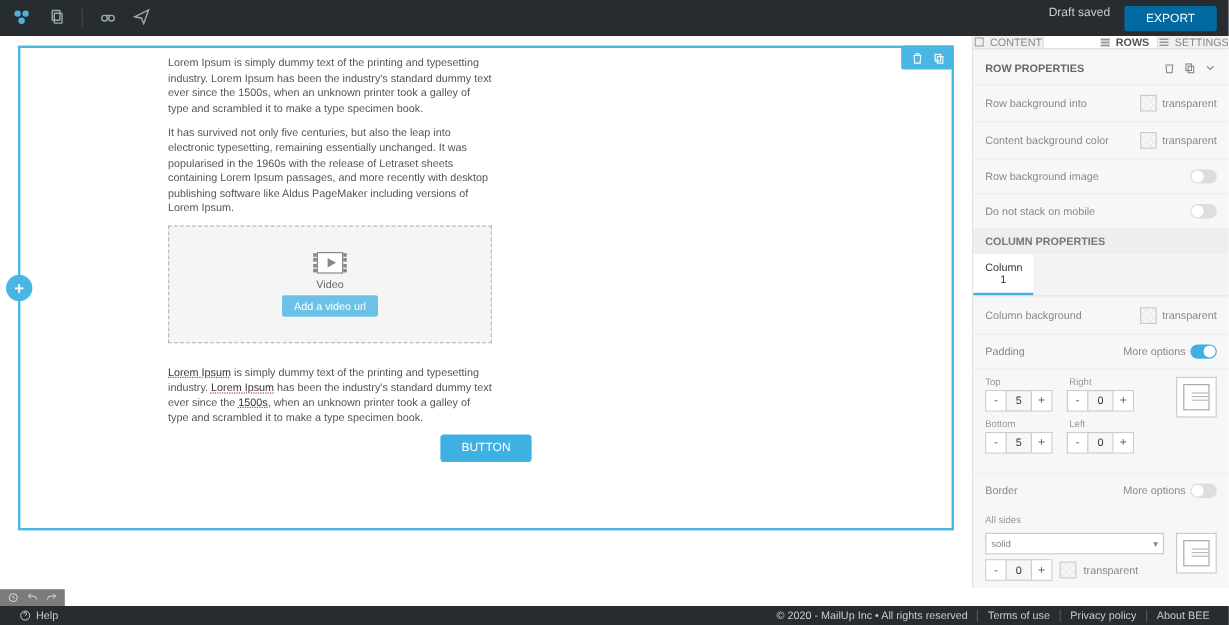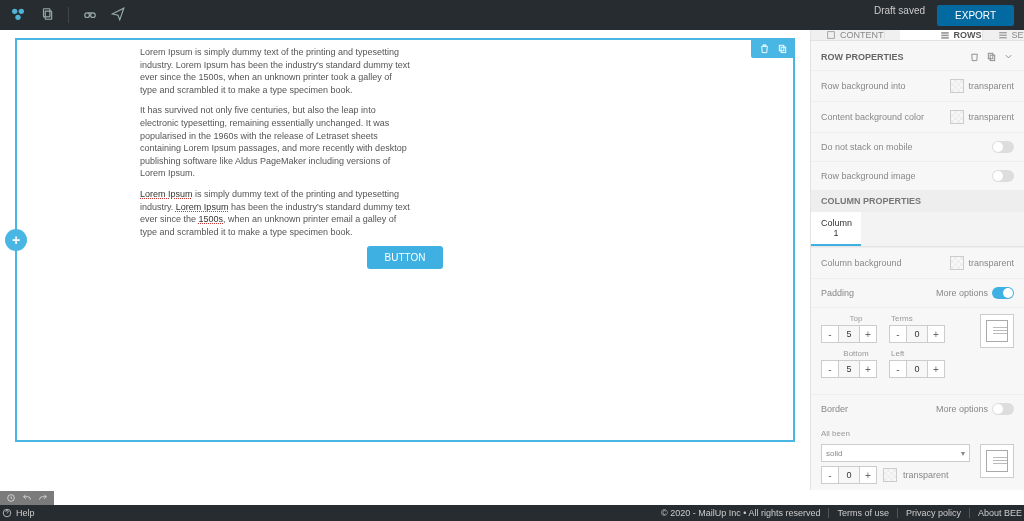--- a/index.html
+++ b/index.html
@@ -37,21 +37,21 @@
   .film-perf-r { position:absolute; right:-4px; top:0; bottom:0; width:3px; display:flex; flex-direction:column; justify-content:space-between;}
   .play-tri { width:0;height:0;border-left:7px solid #888;border-top:4px solid transparent;border-bottom:4px solid transparent; position:absolute; left:8px; top:4px;}
   .video-label { font-size:9px; color:#666; }
   .video-btn { background:#6bc2e6; color:#fff; font-size:9px; border:none; padding:4px 10px; border-radius:2px; cursor:pointer; }
 
   .main-btn { display:block; margin:6px auto 0; background:#3eb0e1; color:#fff; font-size:10px; border:none; padding:6px 18px; border-radius:3px; cursor:pointer;}
 
   
   .panel { width:214px; background:#f7f7f7; border-left:1px solid #e3e3e3; display:flex; flex-direction:column; overflow-y:hidden;}
   .tabs { display:flex; height:28px; background:#f0f0f0; border-bottom:1px solid #e2e2e2;}
-  .tab { flex:1; display:flex; align-items:center; justify-content:center; gap:4px; font-size:9px; color:#888; border-right:1px solid #e2e2e2; cursor:pointer;margin-left:15px;}
+  .tab { flex:1; display:flex; align-items:center; justify-content:center; gap:4px; font-size:9px; color:#888; border-right:1px solid #e2e2e2; cursor:pointer;}
   .tab:last-child{border-right:none;}
   .tab.active { background:#fff; color:#555; font-weight:bold;padding-left:40px;}
   .tab svg{width:10px;height:10px;fill:#999;}
 
   .section-head { font-size:9px; font-weight:bold; color:#666; padding:10px 10px 8px; display:flex; align-items:center;gap:45px;}
   .section-head .tools { margin-left:auto; display:flex; gap:6px;}
   .section-head .tools svg{width:11px;height:11px;fill:#888; cursor:pointer;}
 
   .prop-row { display:flex; align-items:center; padding:8px 10px; font-size:9px; color:#888; border-top:1px solid #eee;}
   .prop-row .val { margin-left:auto; display:flex; align-items:center; gap:4px;}
@@ -61,39 +61,39 @@
   .toggle::after { content:""; width:10px;height:10px;background:#fff;border-radius:50%;position:absolute;top:1px;left:1px;}
   .toggle.on { background:#3eb0e1;}
   .toggle.on::after { left:11px;}
 
   .subhead { font-size:9px; color:#777; background:#eee; padding:6px 10px; font-weight:bold;}
   .col-tab { font-size:9px; padding:6px 10px; background:#fff; border-bottom:2px solid #3eb0e1; width:50px; text-align:center;}
   .col-tab-wrap { display:flex; background:#f3f3f3; border-bottom:1px solid #e5e5e5;}
 
   .padding-grid { padding:6px 10px 10px; border-top:1px solid #eee;}
   .padding-grid .label-row { display:flex; font-size:8px; color:#999; margin-bottom:2px;}
-  .padding-grid .label-row span:first-child{width:70px;text-align:center;}
+  .padding-grid .label-row span:first-child{width:70px;}
   .step-row { display:flex; gap:12px; margin-bottom:6px;}
   .stepper { display:flex; border:1px solid #ccc; height:18px;}
   .stepper button { width:16px; border:none; background:#fff; color:#666; font-size:10px; cursor:pointer;}
   .stepper .num { width:22px; display:flex; align-items:center; justify-content:center; font-size:9px; border-left:1px solid #ccc; border-right:1px solid #ccc;}
   .pad-icon { width:34px; height:34px; border:1px solid #ccc; margin-left:auto; position:relative; background:#fff;}
   .pad-icon::before { content:""; position:absolute; inset:5px; border:1px solid #aaa;}
   .pad-icon .lines { position:absolute; top:10px; left:12px; right:6px;}
   .pad-icon .lines span{display:block;height:1px;background:#bbb;margin:2px 0;}
 
   .border-sec { padding:0 0 8px;}
   .border-style { padding:6px 10px; display:flex; flex-direction:column; gap:6px;}
   .select { border:1px solid #ccc; height:18px; font-size:9px; padding:0 4px; background:#fff; display:flex; align-items:center; cursor:pointer;}
   .select span { margin-left:auto; font-size:8px; color:#888;text-align:center;}
 
   
   .statusbar { position:absolute; left:0; bottom:16px; height:14px; background:#7b7b7b; display:flex; align-items:center; padding:0 6px; gap:6px;}
   .statusbar svg { width:10px; height:10px; fill:#ddd; cursor:pointer;}
-  .helpbar { position:absolute; left:0; right:0; bottom:0; height:16px; background:#272c30; display:flex; align-items:center; padding:0 2px; color:#ccc; font-size:9px;}
+  .helpbar { position:absolute; left:0; right:0; bottom:0; height:16px; background:#272c30; display:flex; align-items:center; padding:0 16px; color:#ccc; font-size:9px;}
   .helpbar .links { margin-left:auto; display:flex; gap:8px;}
   .helpbar .links span { border-left:1px solid #555; padding-left:8px; cursor:pointer;}
   .helpbar .links span:first-child{border:none;}
 </style>
 </head>
 <body>
 
 <div class="topbar">
   <div class="left">
     <span class="logo"><svg viewBox="0 0 24 24">
@@ -134,22 +134,41 @@
         <span>
             <svg viewBox="0 0 24 24">
               <rect x="5" y="5" width="10" height="12" fill="none" stroke="#fff" stroke-width="2"></rect>
               <rect x="9" y="9" width="10" height="12" fill="none" stroke="#fff" stroke-width="2"></rect>
             </svg>
           </span>
       </div>
       <div class="content">
         <div class="para">Lorem Ipsum is simply dummy text of the printing and typesetting industry. Lorem Ipsum has been the industry's standard dummy text ever since the 1500s, when an unknown printer took a galley of type and scrambled it to make a type specimen book.</div>
         <div class="para">It has survived not only five centuries, but also the leap into electronic typesetting, remaining essentially unchanged. It was popularised in the 1960s with the release of Letraset sheets containing Lorem Ipsum passages, and more recently with desktop publishing software like Aldus PageMaker including versions of Lorem Ipsum.</div>
+        <div class="video-block">
+          <div class="video-icon">
+            <div class="film-perf">
+                <span></span>
+                <span></span>
+                <span></span>
+                <span></span>
+              </div>
+            <div class="film-perf-r">
+                <span></span>
+                <span></span>
+                <span></span>
+                <span></span>
+              </div>
+            <div class="play-tri"></div>
+          </div>
+          <div class="video-label">Video</div>
+          <button class="video-btn">Add a video url</button>
+        </div>
         <div class="para2">
-          <span class="red">Lorem Ipsum</span><span> is simply dummy text of the printing and typesetting industry. </span><span class="red">Lorem Ipsum</span><span> has been the industry's standard dummy text ever since the </span><span class="red">1500s</span><span>, when an unknown printer email a galley of type and scrambled it to make a type specimen book.</span>
+          <span class="red">Lorem Ipsum</span><span> is simply dummy text of the printing and typesetting industry. </span><span class="red">Lorem Ipsum</span><span> has been the industry's standard dummy text ever since the </span><span class="red">1500s</span><span>, when an unknown printer took a galley of type and scrambled it to make a type specimen book.</span>
         </div>
         <button class="main-btn">BUTTON</button>
       </div>
     </div>
   </div>
 
   <div class="panel">
     <div class="tabs">
       <div class="tab">
           <svg viewBox="0 0 24 24">
@@ -199,27 +218,27 @@
         </span>
     </div>
     <div class="prop-row">
       <span>Content background color</span>
       <span class="val">
           <span class="swatch"></span>
           <span class="val-text">transparent</span>
         </span>
     </div>
     <div class="prop-row">
+      <span>Row background image</span>
+      <span class="val">
+          <span class="toggle"></span>
+        </span>
+    </div>
+    <div class="prop-row">
       <span>Do not stack on mobile</span>
-      <span class="val">
-          <span class="toggle"></span>
-        </span>
-    </div>
-    <div class="prop-row">
-      <span>Row background image</span>
       <span class="val">
           <span class="toggle"></span>
         </span>
     </div>
 
     <div class="subhead">COLUMN PROPERTIES</div>
     <div class="col-tab-wrap">
         <div class="col-tab">Column 1</div>
       </div>
 
@@ -237,21 +256,21 @@
           <span class="val-text">More options</span>
           <span class="toggle on"></span>
         </span>
     </div>
 
     <div class="padding-grid">
       <div style="display:flex; gap:12px;">
         <div style="flex:1">
           <div class="label-row">
               <span>Top</span>
-              <span>Terms</span>
+              <span>Right</span>
             </div>
           <div class="step-row">
             <div class="stepper">
                 <button>-</button>
                 <div class="num">5</div>
                 <button>+</button>
               </div>
             <div class="stepper">
                 <button>-</button>
                 <div class="num">0</div>
@@ -288,21 +307,21 @@
     <div class="prop-row">
       <span>Border</span>
       <span class="val">
           <span class="val-text">More options</span>
           <span class="toggle"></span>
         </span>
     </div>
 
     <div class="border-sec">
       <div class="border-style">
-        <div style="font-size:8px;color:#999;">All been</div>
+        <div style="font-size:8px;color:#999;">All sides</div>
         <div style="display:flex; gap:10px; align-items:flex-start;">
           <div style="flex:1; display:flex; flex-direction:column; gap:4px;">
             <div class="select">
                 <span style="margin:0">solid</span>
                 <span>▾</span>
               </div>
             <div style="display:flex; gap:6px; align-items:center;">
               <div class="stepper">
                   <button>-</button>
                   <div class="num">0</div>

